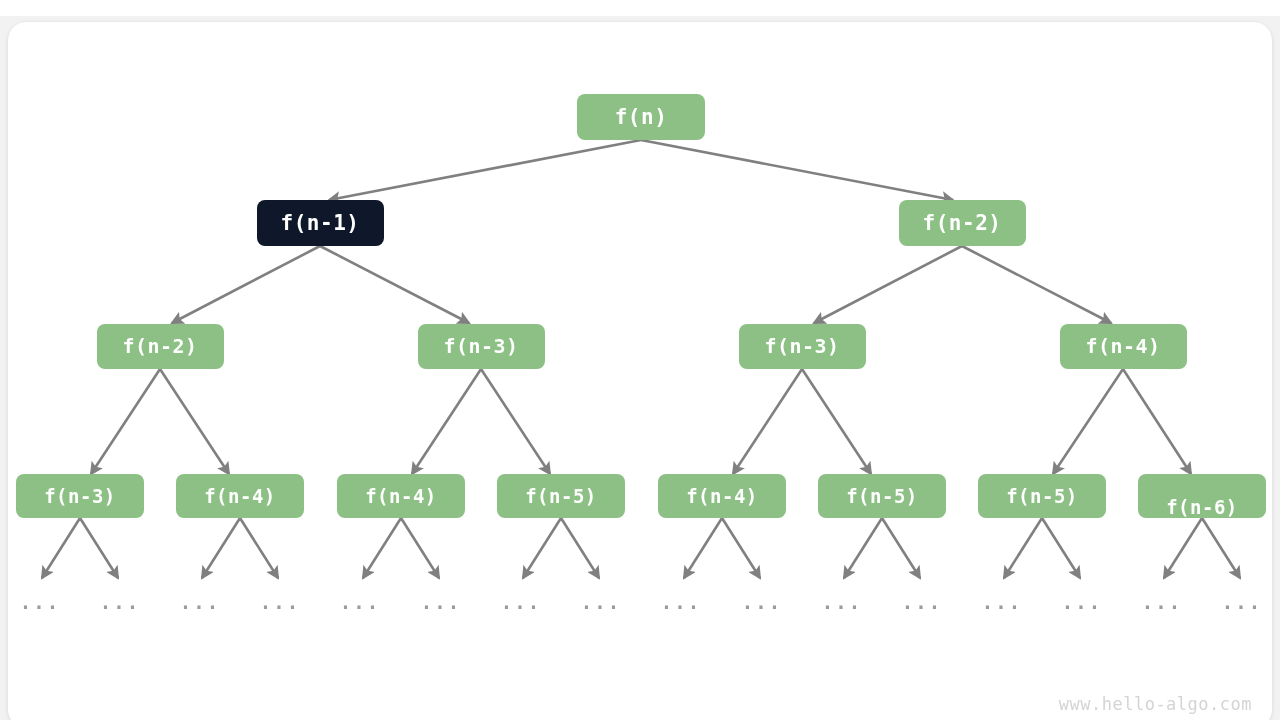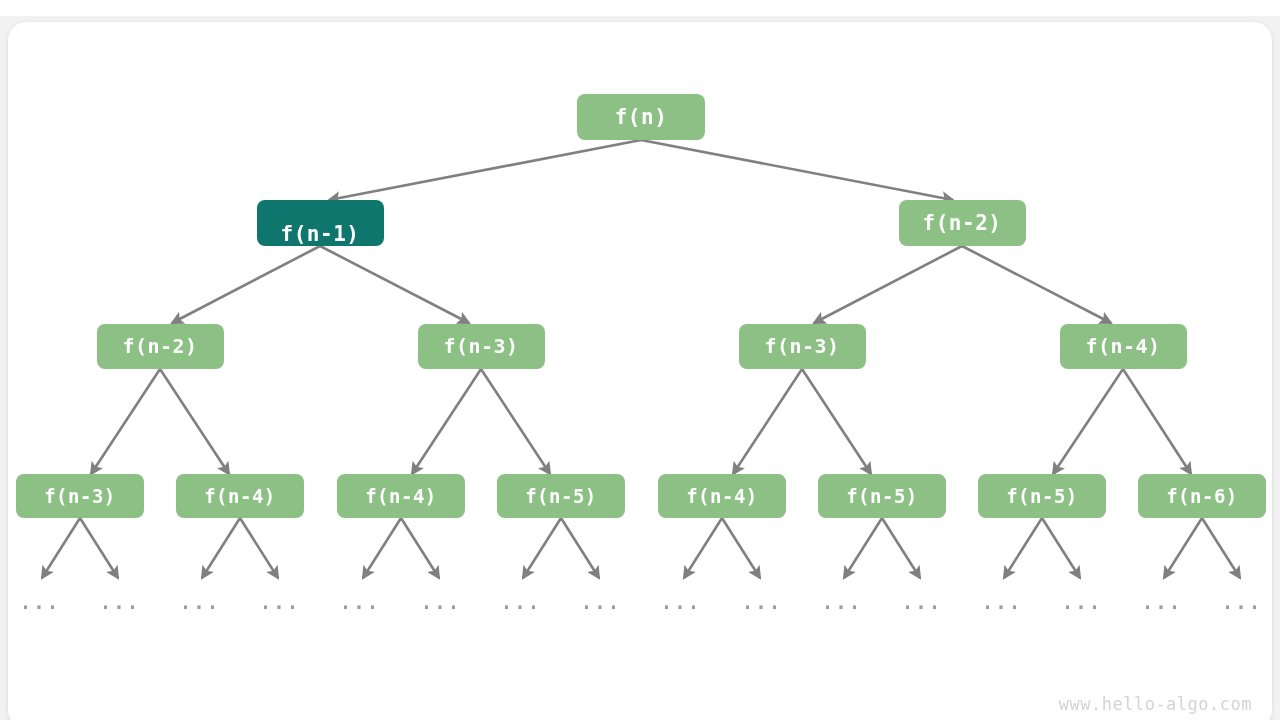--- a/index.html
+++ b/index.html
@@ -119,21 +119,21 @@
         <line x1="1042" y1="502" x2="1080" y2="562" stroke="#808080" stroke-width="2.6" stroke-linecap="butt" marker-end="url(#arrowhead)"></line>
         <line x1="1202" y1="502" x2="1164" y2="562" stroke="#808080" stroke-width="2.6" stroke-linecap="butt" marker-end="url(#arrowhead)"></line>
         <line x1="1202" y1="502" x2="1240" y2="562" stroke="#808080" stroke-width="2.6" stroke-linecap="butt" marker-end="url(#arrowhead)"></line>
       </g>
   </svg>
 
   <div id="nodes-layer">
       <div class="node" style="left: 577px; top: 78px; width: 128px; height: 46px; background: rgb(140, 192, 132);">
         <span class="node-label" style="font-size: 21px; color: rgb(255, 255, 255);">f(n)</span>
       </div>
-      <div class="node" style="left: 256.5px; top: 184px; width: 127px; height: 46px; background: #0f766e; align-items: flex-end;">
+      <div class="node" style="left: 256.5px; top: 184px; width: 127px; height: 46px; background: #0f172a;">
         <span class="node-label" style="font-size: 21px; color: rgb(255, 255, 255);">f(n-1)</span>
       </div>
       <div class="node" style="left: 898.5px; top: 184px; width: 127px; height: 46px; background: rgb(140, 192, 132);">
         <span class="node-label" style="font-size: 21px; color: rgb(255, 255, 255);">f(n-2)</span>
       </div>
       <div class="node" style="left: 96.5px; top: 307.5px; width: 127px; height: 45px; background: rgb(140, 192, 132);">
         <span class="node-label" style="font-size: 20px; color: rgb(255, 255, 255);">f(n-2)</span>
       </div>
       <div class="node" style="left: 417.5px; top: 307.5px; width: 127px; height: 45px; background: rgb(140, 192, 132);">
         <span class="node-label" style="font-size: 20px; color: rgb(255, 255, 255);">f(n-3)</span>
@@ -158,21 +158,21 @@
       </div>
       <div class="node" style="left: 658px; top: 458px; width: 128px; height: 44px; background: rgb(140, 192, 132);">
         <span class="node-label" style="font-size: 19px; color: rgb(255, 255, 255);">f(n-4)</span>
       </div>
       <div class="node" style="left: 818px; top: 458px; width: 128px; height: 44px; background: rgb(140, 192, 132);">
         <span class="node-label" style="font-size: 19px; color: rgb(255, 255, 255);">f(n-5)</span>
       </div>
       <div class="node" style="left: 978px; top: 458px; width: 128px; height: 44px; background: rgb(140, 192, 132);">
         <span class="node-label" style="font-size: 19px; color: rgb(255, 255, 255);">f(n-5)</span>
       </div>
-      <div class="node" style="left: 1138px; top: 458px; width: 128px; height: 44px; background: rgb(140, 192, 132);">
+      <div class="node" style="left: 1138px; top: 458px; width: 128px; height: 44px; background: rgb(140, 192, 132); align-items: flex-end;">
         <span class="node-label" style="font-size: 19px; color: rgb(255, 255, 255);">f(n-6)</span>
       </div>
     </div>
   <div id="ellipsis-layer">
       <div class="ellipsis" style="left: 40px; top: 586px; color: rgb(155, 155, 155);">...</div>
       <div class="ellipsis" style="left: 120px; top: 586px; color: rgb(155, 155, 155);">...</div>
       <div class="ellipsis" style="left: 200px; top: 586px; color: rgb(155, 155, 155);">...</div>
       <div class="ellipsis" style="left: 280px; top: 586px; color: rgb(155, 155, 155);">...</div>
       <div class="ellipsis" style="left: 360px; top: 586px; color: rgb(155, 155, 155);">...</div>
       <div class="ellipsis" style="left: 441px; top: 586px; color: rgb(155, 155, 155);">...</div>

